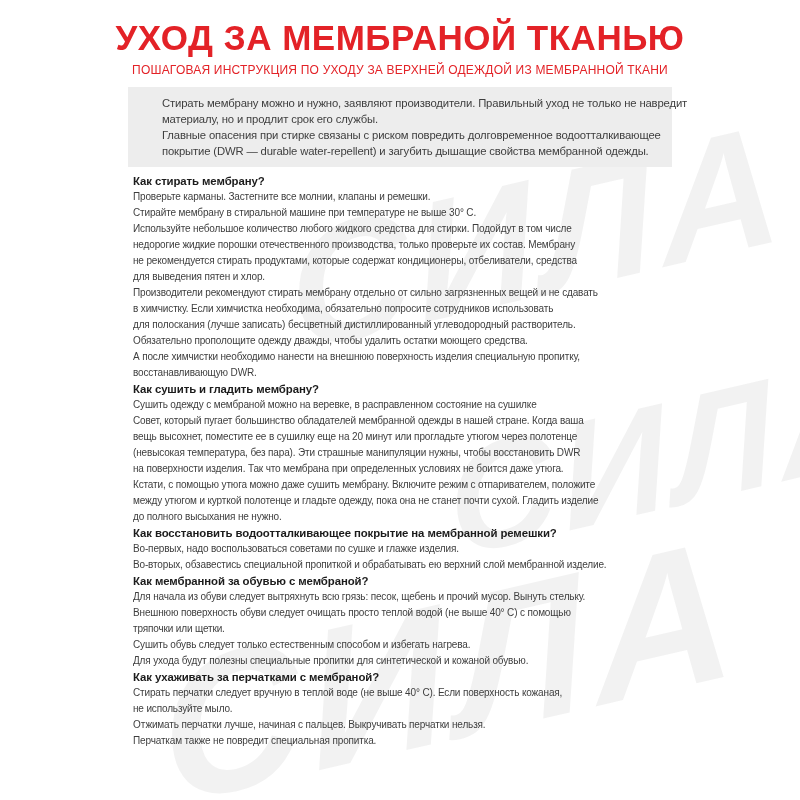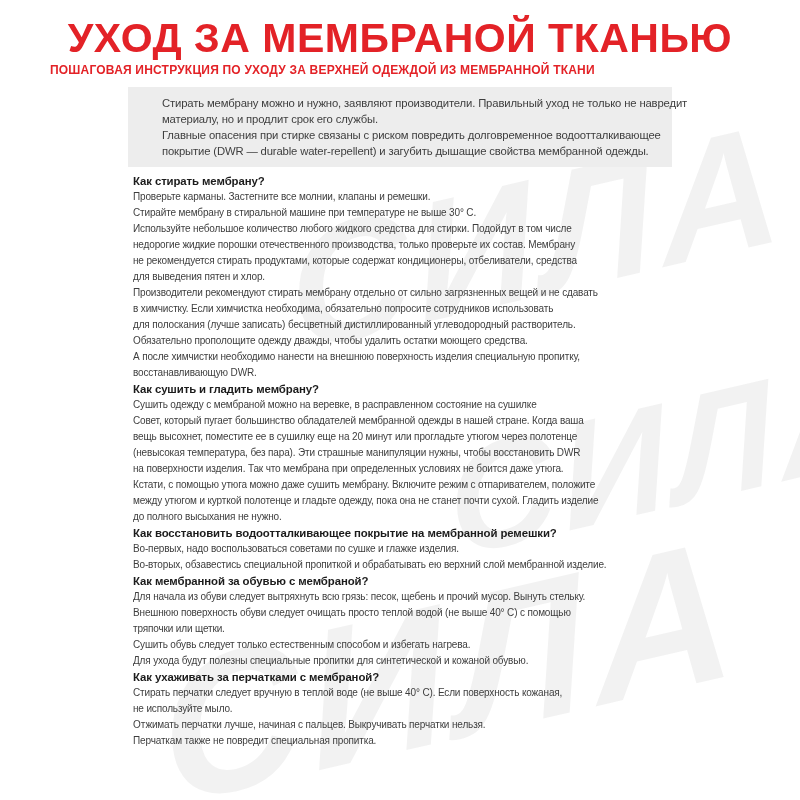--- a/index.html
+++ b/index.html
@@ -15,26 +15,26 @@
     color:rgba(30,30,30,0.06); white-space:nowrap;
     transform-origin:left top; letter-spacing:0.04em; line-height:1;
     user-select:none;
   }
   .wm1 { left:280px; top:210px; font-size:168px; transform:rotate(-13deg) skewX(-6deg); }
   .wm2 { left:440px; top:430px; font-size:150px; transform:rotate(-13deg) skewX(-6deg); }
   .wm3 { left:150px; top:640px; font-size:196px; transform:rotate(-13deg) skewX(-6deg); }
   
   .title {
     margin:20px 60px 0; text-align:center;
-    font-size:41px; line-height:36px; font-weight:bold;
+    font-size:35px; line-height:36px; font-weight:bold;
     letter-spacing:0.5px;
   }
   .subtitle {
-    margin:7px 50px 0; text-align:left;
-    font-size:12px; line-height:15px; font-weight:bold;
+    margin:7px 50px 0; text-align:center;
+    font-size:12px; line-height:15px; font-weight:normal;
     letter-spacing:0.2px;
   }
   
   .intro-box {
     position:relative; margin:9px 0 0 128px; width:544px;
     box-sizing:border-box; padding:8px 11px 8px 11px;
     background:#ededed;
   }
   .intro-paragraph {
     margin:0; font-size:11.3px; line-height:16px; color:#3e3e3e;

